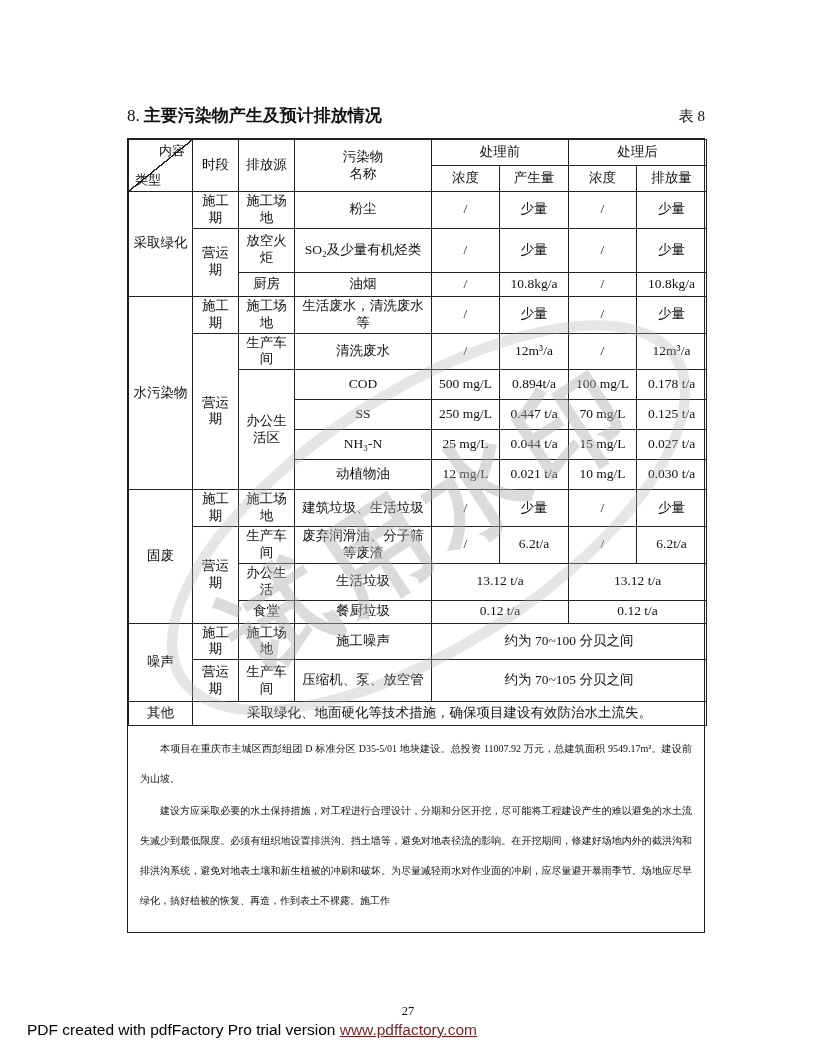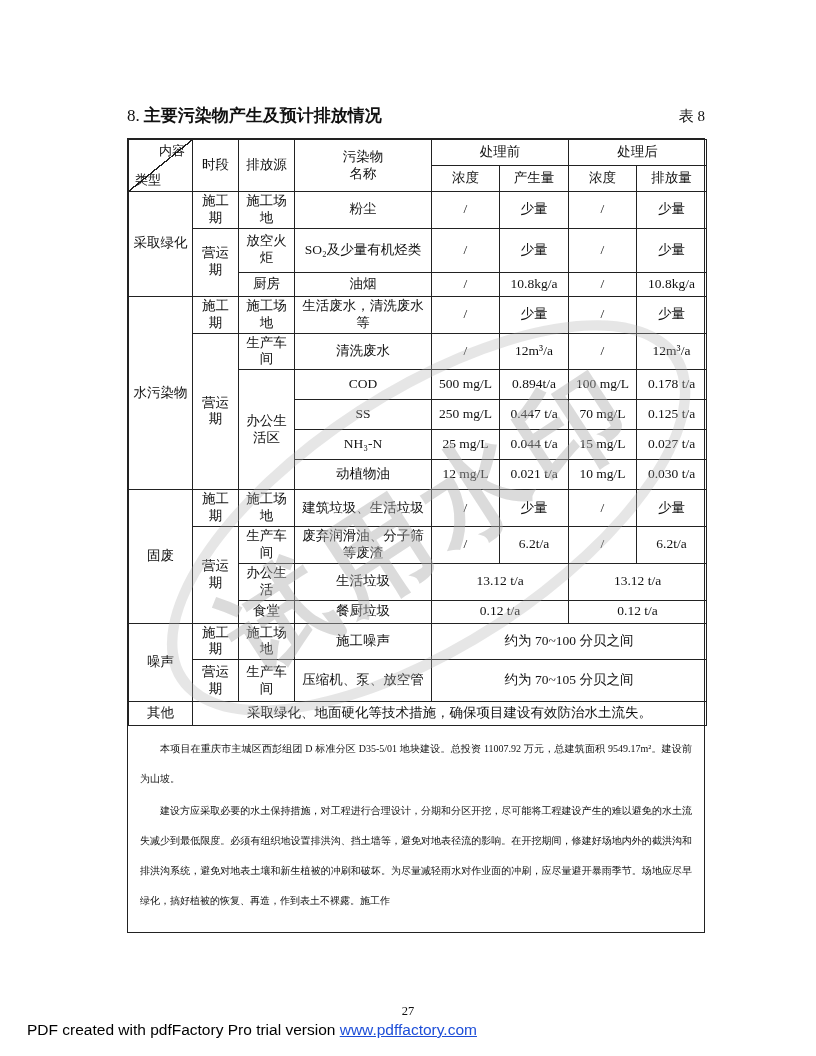--- a/index.html
+++ b/index.html
@@ -52,21 +52,21 @@
     border:11px solid rgba(178,178,178,0.32); border-radius:50%; }
   .wm-text { font-family:"Liberation Sans","DejaVu Sans",sans-serif;
     font-size:106px; font-weight:bold; letter-spacing:10px; white-space:nowrap;
     color:rgba(176,176,176,0.45); }
 
   
   .page-number { position:absolute; top:992px; left:0; width:100%;
     text-align:center; font-size:12.5px;margin-top:12px; }
   .pdf-credit { position:absolute; top:1021px; left:27px;
     font-family:"Liberation Sans","DejaVu Sans",sans-serif; font-size:15.5px; color:#000; }
-  .pdf-credit a { color:#1d4ed8; text-decoration:underline; cursor:pointer; }
+  .pdf-credit a { color:#7f1d1d; text-decoration:underline; cursor:pointer; }
 </style>
 </head>
 <body>
 
 <div class="title-row">
   <h1 class="doc-title">
     <span class="num">8.</span><span class="txt">主要污染物产生及预计排放情况</span>
   </h1>
   <span class="table-label">表 8</span>
 </div>

